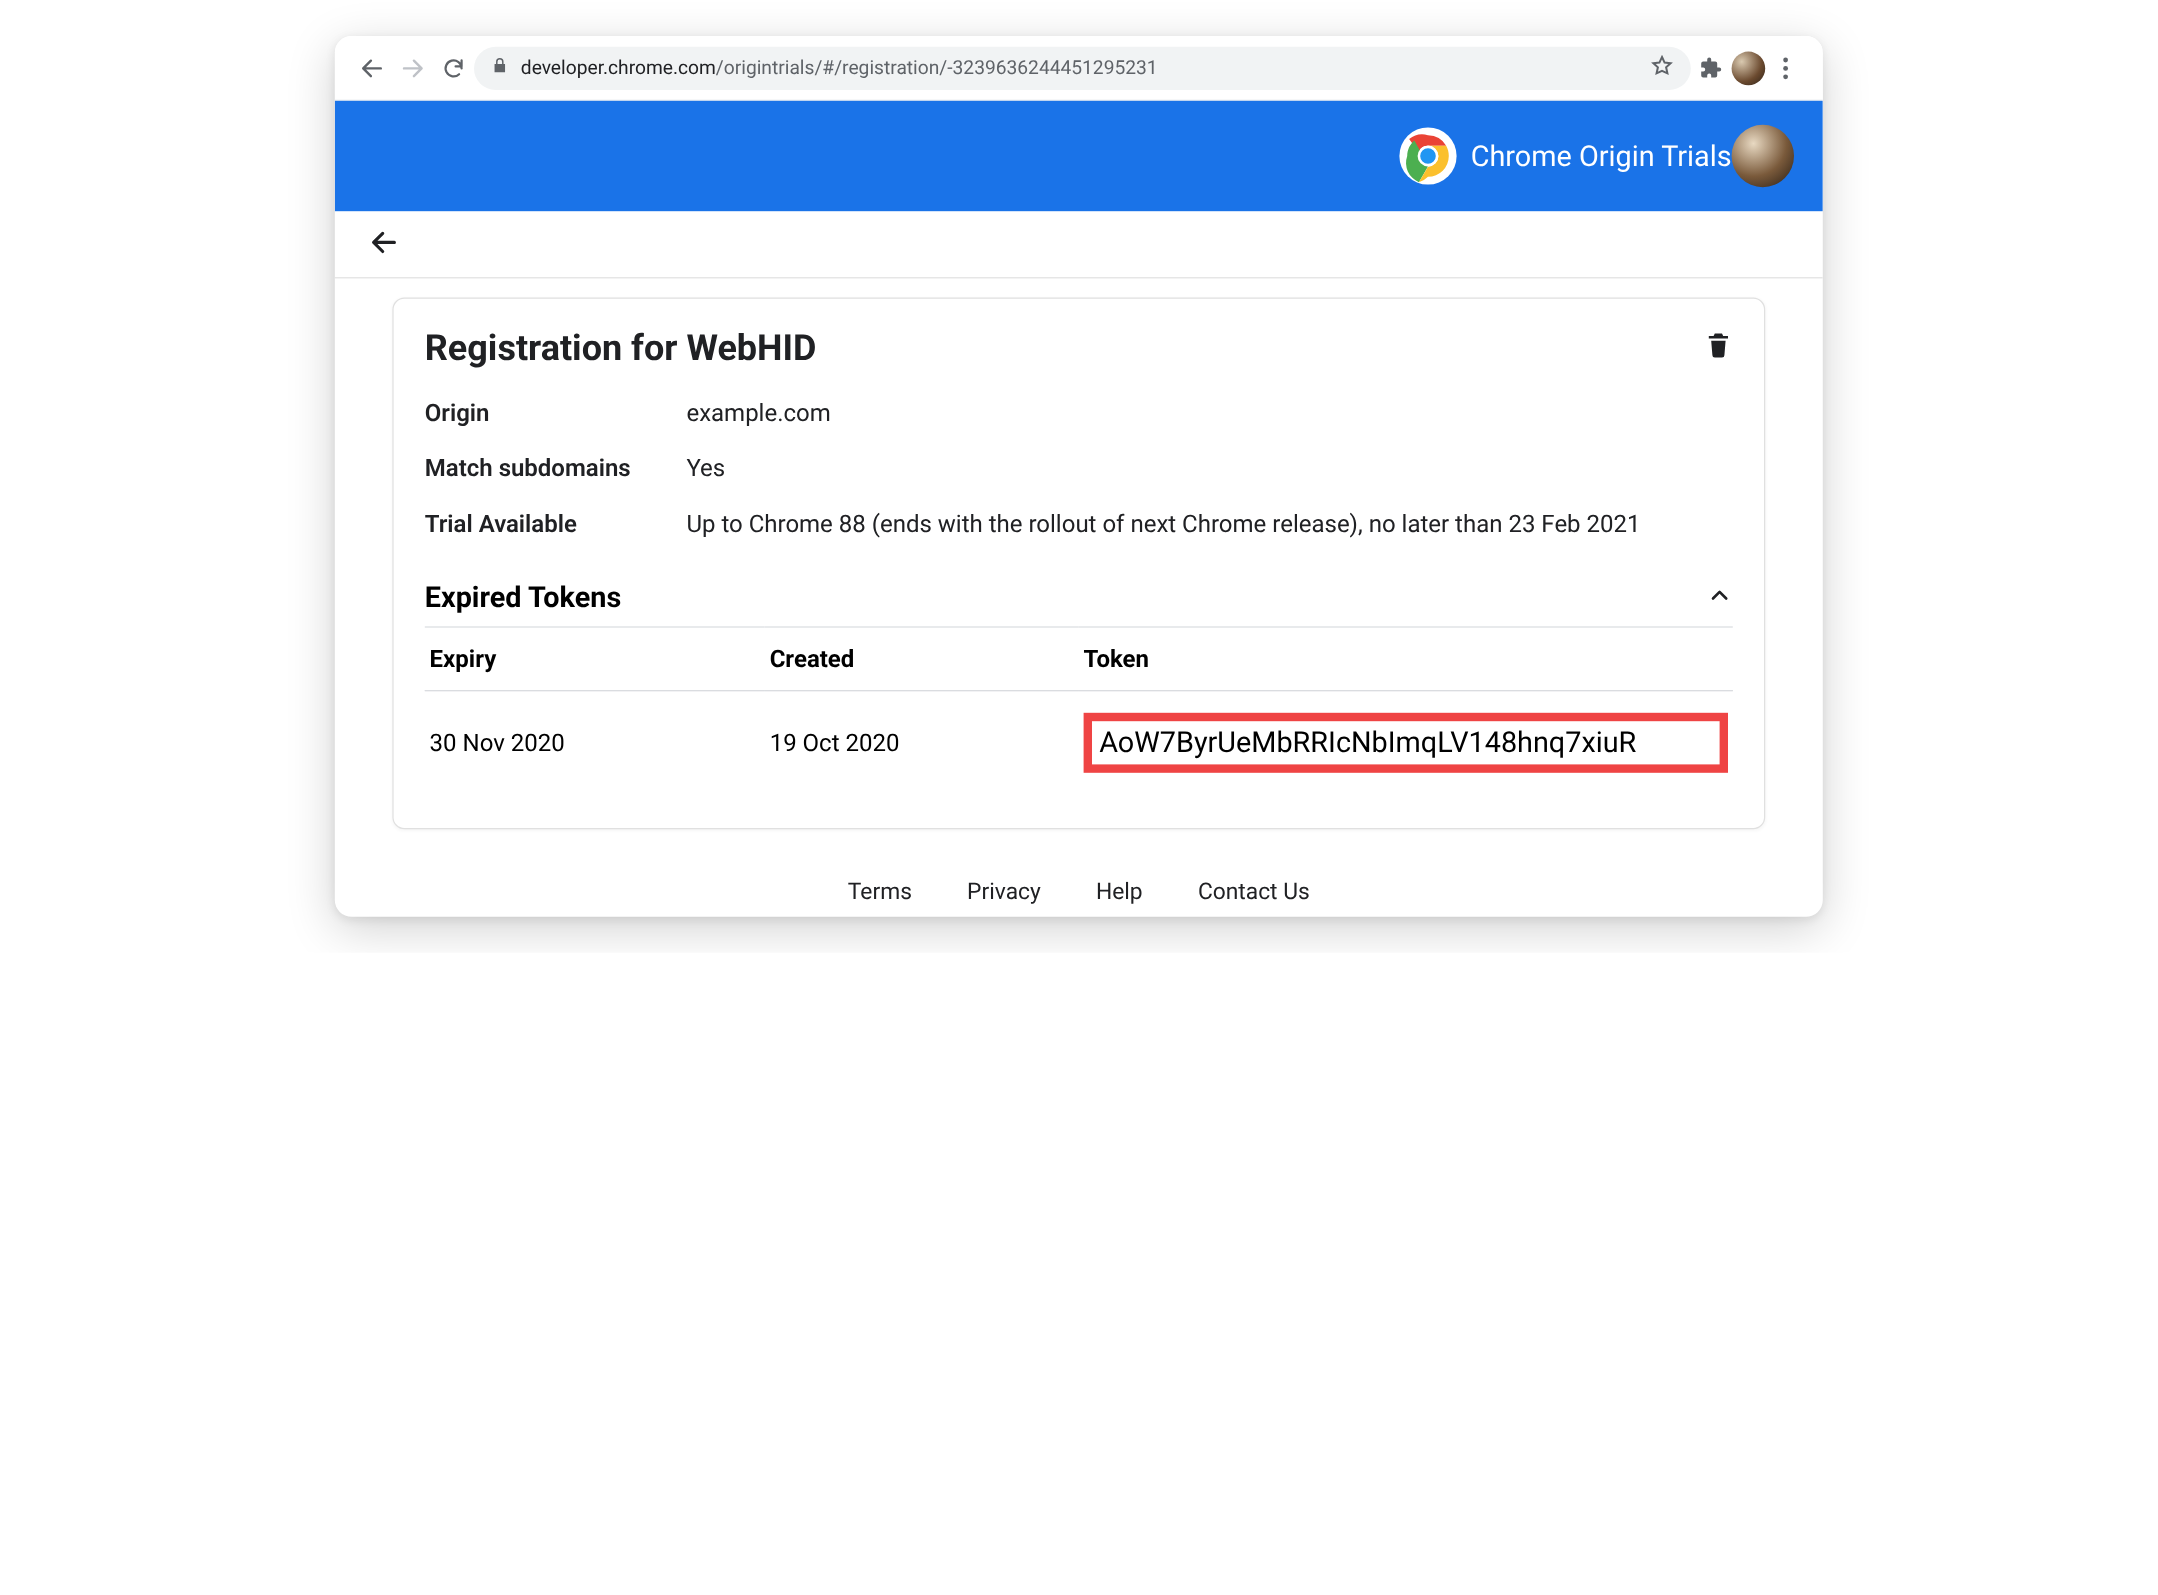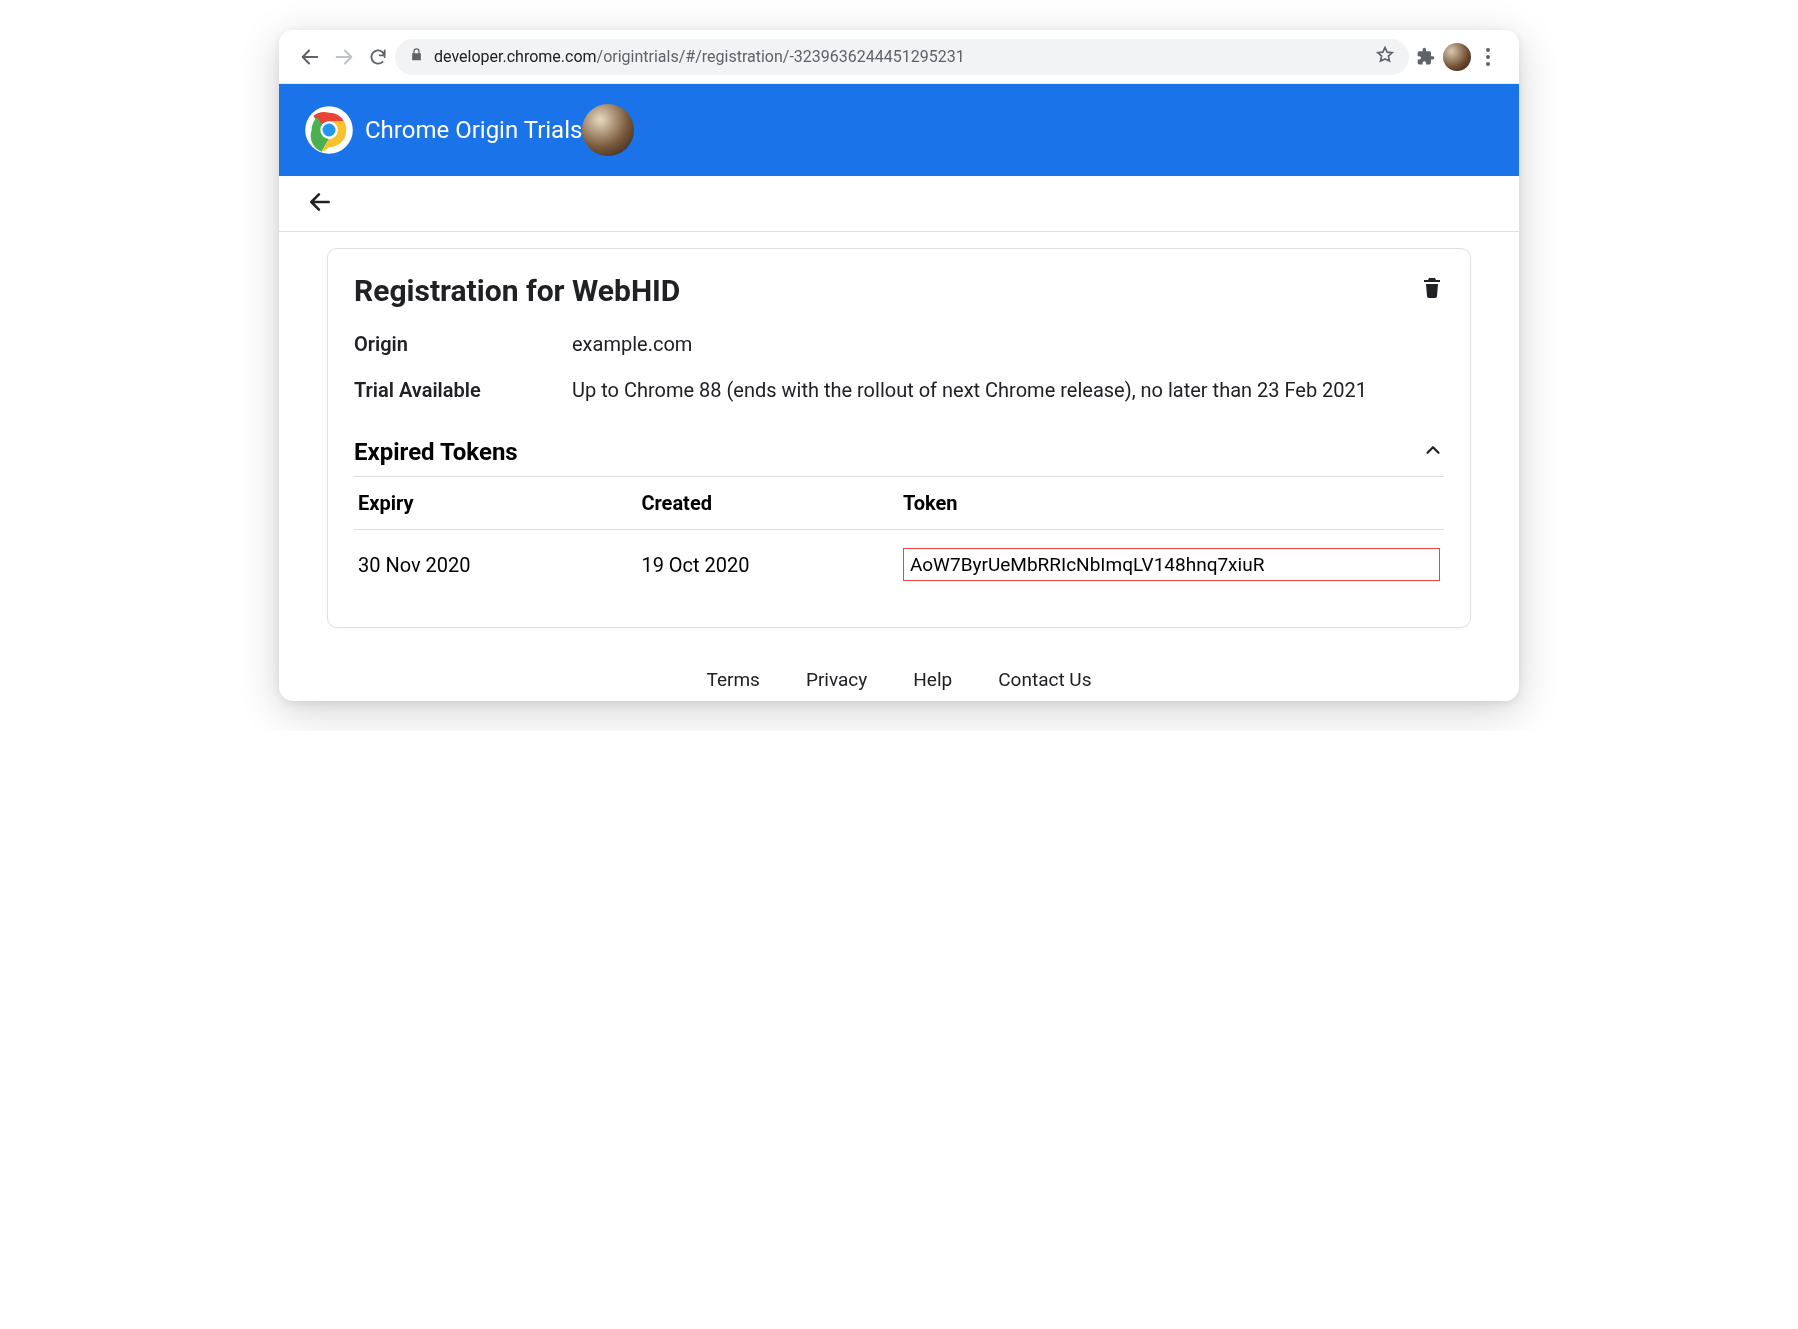--- a/index.html
+++ b/index.html
@@ -91,21 +91,21 @@
   .avatar-sm { width:28px; height:28px; border-radius:50%; background: radial-gradient(circle at 30% 30%, #d9c9b0, #6b4a2f 60%, #2a2018); }
   .menu-dots { width:34px; display:flex; flex-direction:column; align-items:center; gap:3px; cursor:pointer;}
   .menu-dots span{ width:4px; height:4px; border-radius:50%; background:#5f6368;}
   
   .app-header {
     height: 92px;
     background:#1a73e8;
     display:flex;
     align-items:center;
     padding:0 24px;
-    justify-content:flex-start;
+    justify-content:flex-end;
   }
   .brand { display:flex; align-items:center; gap:10px; }
   .chrome-logo { width:52px; height:52px; }
   .brand-text { color:#fff; font-size:24px; font-weight:400;}
   .avatar-lg { width:52px; height:52px; border-radius:50%; background: radial-gradient(circle at 35% 30%, #e8d9c2, #7a5a3b 55%, #241a12); }
   
   .backrow { height:56px; display:flex; align-items:center; padding:0 28px; border-bottom:1px solid #e0e0e0;}
   .backrow .arrow { cursor:pointer; }
   
   .content { padding: 16px 48px 24px; }
@@ -121,21 +121,21 @@
   .trash { cursor:pointer; color:#202124; }
   .kv { display:flex; margin-bottom: 18px; font-size:20px; color:#202124; line-height:1.4;}
   .kv .k { width:218px; font-weight:600; flex-shrink:0;}
   .kv .v { flex:1; }
   .section-head { display:flex; justify-content:space-between; align-items:center; margin-top:34px; margin-bottom:10px; cursor:pointer;gap:14px;}
   .section-title { font-size:24px; font-weight:700; }
   .chev { transition: transform .2s; }
   table { width:100%; border-collapse:collapse; }
   thead th { text-align:left; font-size:20px; font-weight:700; padding:14px 4px; border-top:1px solid #dadce0; border-bottom:1px solid #dadce0;}
   tbody td { font-size:20px; padding:18px 4px; vertical-align:middle;}
-  .token-cell input { width:100%; font-size:19px; padding:4px 6px; border:1px solid #ef4444; font-family:inherit; background:#fff;}
+  .token-cell input { width:100%; font-size:24px; padding:4px 6px; border:7px solid #ef4444; font-family:inherit; background:#fff;}
   
   .footer { display:flex; justify-content:center; gap:46px; padding:16px 0 10px; font-size:19px; color:#202124;text-align:center;}
   .footer a { color:#202124; text-decoration:none; cursor:pointer;}
   
   .col-expiry { width:26%;margin-top:40px; }
   .col-created { width:24%; }
   .col-token { width:50%; }
 </style>
 </head>
 <body>
@@ -217,20 +217,24 @@
         <span class="trash">
           <svg width="24" height="28" viewBox="0 0 24 24" fill="#202124">
               <path d="M9 3h6l1 2h4v2H4V5h4l1-2zm-3 6h12l-1 12a2 2 0 01-2 2H9a2 2 0 01-2-2L6 9z"></path>
             </svg>
         </span>
       </div>
 
       <div class="kv">
         <div class="k">Origin</div>
         <div class="v">example.com</div>
+      </div>
+      <div class="kv">
+        <div class="k">Match subdomains</div>
+        <div class="v">Yes</div>
       </div>
       <div class="kv">
         <div class="k">Trial Available</div>
         <div class="v">Up to Chrome 88 (ends with the rollout of next Chrome release), no later than 23 Feb 2021</div>
       </div>
 
       <div class="section-head">
         <div class="section-title">Expired Tokens</div>
         <span class="chev">
           <svg width="22" height="22" viewBox="0 0 24 24">

